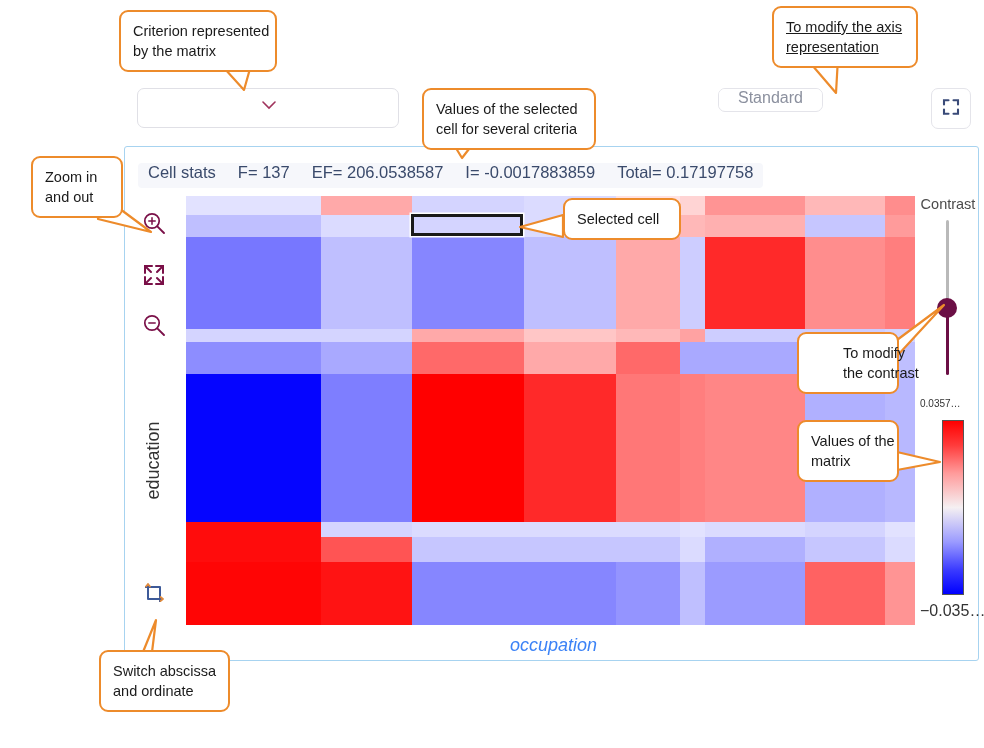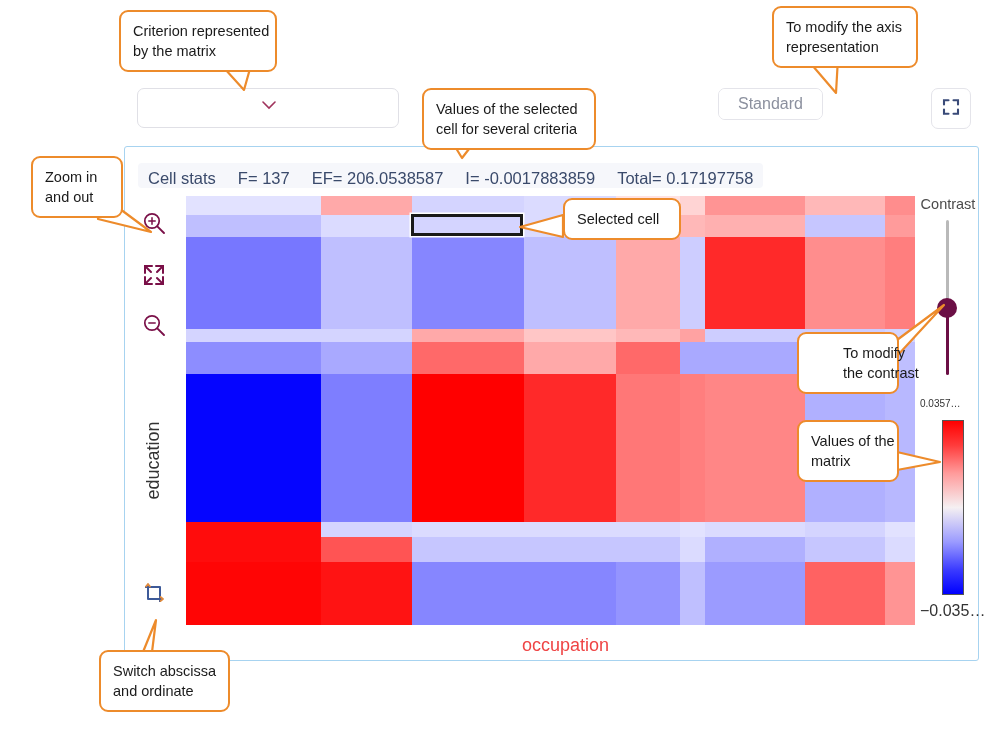--- a/index.html
+++ b/index.html
@@ -21,23 +21,23 @@
   #criterion-select .txt{
     font-size:17.5px;color:#a0335c;letter-spacing:.1px;white-space:nowrap;
   }
   #criterion-select .chev{
     width:12px;height:12px;flex:0 0 auto;position:relative;top:-2px;
   }
   #criterion-select .chev svg{display:block;}
 
   
   #axis-toggle{
-    left:718px;top:88px;height:32px;
+    left:718px;top:88px;height:24px;
     border:1px solid #e4e4ea;border-radius:7px;background:#fff;
-    display:flex;align-items:stretch;overflow:hidden;box-sizing:border-box;
+    display:flex;align-items:stretch;overflow:hidden;box-sizing:border-box;flex-direction:column;
   }
   #axis-toggle .seg{
     display:flex;align-items:center;justify-content:center;
     padding:0 19px;font-size:16px;cursor:pointer;
   }
   #axis-toggle .seg.inactive{color:#8b909e;background:#fff;}
   #axis-toggle .seg.active{color:#ffffff;background:#394a78;font-weight:600;}
 
   
   #fullscreen-button{
@@ -51,21 +51,21 @@
   #matrix-panel{
     left:124px;top:146px;width:855px;height:515px;
     border:1.3px solid #a7d3f0;border-radius:3px;background:#fff;
     box-sizing:border-box;
   }
 
   
   #cell-stats{
     left:138px;top:163px;height:25px;
     background:#f6f7fb;border-radius:4px;
-    display:flex;align-items:flex-end;gap:22px;padding:0 10px;
+    display:flex;align-items:flex-start;gap:22px;padding:0 10px;
     font-size:16.5px;color:#3a4a6b;white-space:nowrap;
   }
   #cell-stats .lbl{font-weight:400;}
 
   
   .tool-icon{width:34px;height:34px;display:flex;align-items:center;justify-content:center;cursor:pointer;}
   #zoom-in-button{left:137px;top:208px;}
   #fit-button{left:137px;top:260px;}
   #zoom-out-button{left:137px;top:310px;}
   #swap-axes-button{left:137px;top:578px;}
@@ -73,23 +73,23 @@
   
   #y-axis-title{
     left:133px;top:395px;width:40px;height:130px;
     display:flex;align-items:center;justify-content:center;
     font-size:18px;color:#333;
   }
   #y-axis-title span{transform:rotate(-90deg);white-space:nowrap;}
 
   
   #x-axis-title{
-    left:201px;top:630px;width:729px;height:30px;
+    left:189px;top:630px;width:729px;height:30px;
     display:flex;align-items:center;justify-content:center;
-    font-size:18px;color:#ef4444;
+    font-size:18px;color:#3b82f6;font-style:italic;
   }
 
   
   #heatmap{
     left:186px;top:196px;width:729px;height:429px;
     overflow:hidden;
   }
   #heatmap .hm-row{display:flex;width:100%;}
   #heatmap .hm-cell{height:100%;}
   #selected-cell-outline{
@@ -129,21 +129,21 @@
   .callout{
     background:#fff;border:2.2px solid #ED8B2B;border-radius:9px;
     padding:9px 12px;font-size:14.5px;line-height:1.38;color:#1a1a1a;
     box-sizing:border-box;
   }
   .callout .line{display:block;white-space:nowrap;}
   .co-tail{position:absolute;overflow:visible;pointer-events:none;}
 
   #callout-criterion{left:119px;top:10px;width:158px;}
   #callout-values{left:422px;top:88px;width:174px;}
-  #callout-axis{left:772px;top:6px;width:146px;}
+  #callout-axis{left:772px;top:6px;width:146px;text-decoration:underline;}
   #callout-zoom{left:31px;top:156px;width:92px;}
   #callout-selected{left:563px;top:198px;width:118px;}
   #callout-contrast{left:797px;top:332px;width:102px;padding-left:44px;}
   #callout-scale{left:797px;top:420px;width:102px;}
   #callout-switch{left:99px;top:650px;width:131px;}
 </style>
 </head>
 <body>
 
 <div class="abs" id="criterion-select">

